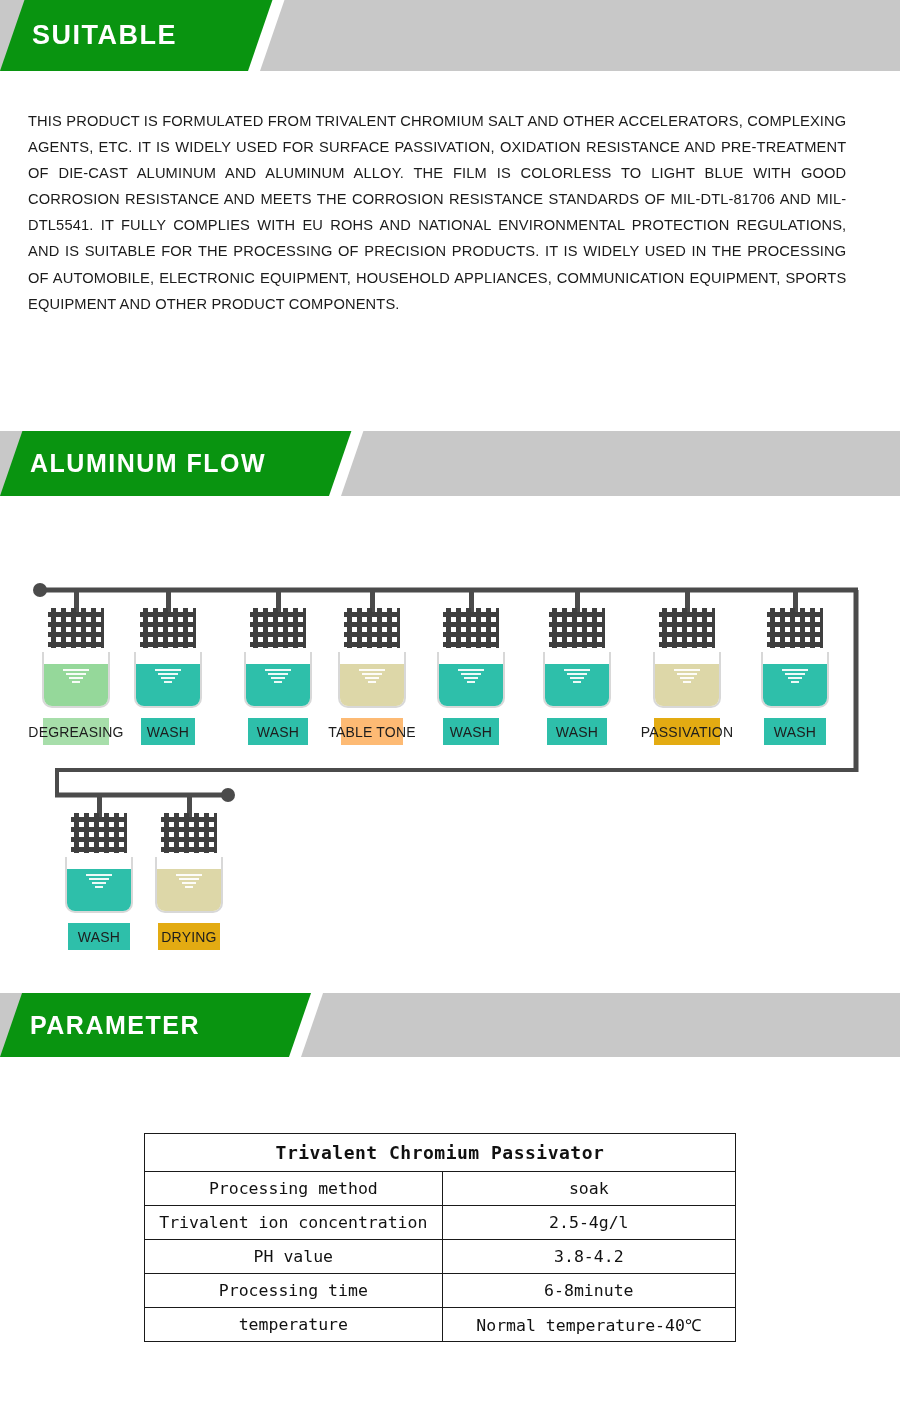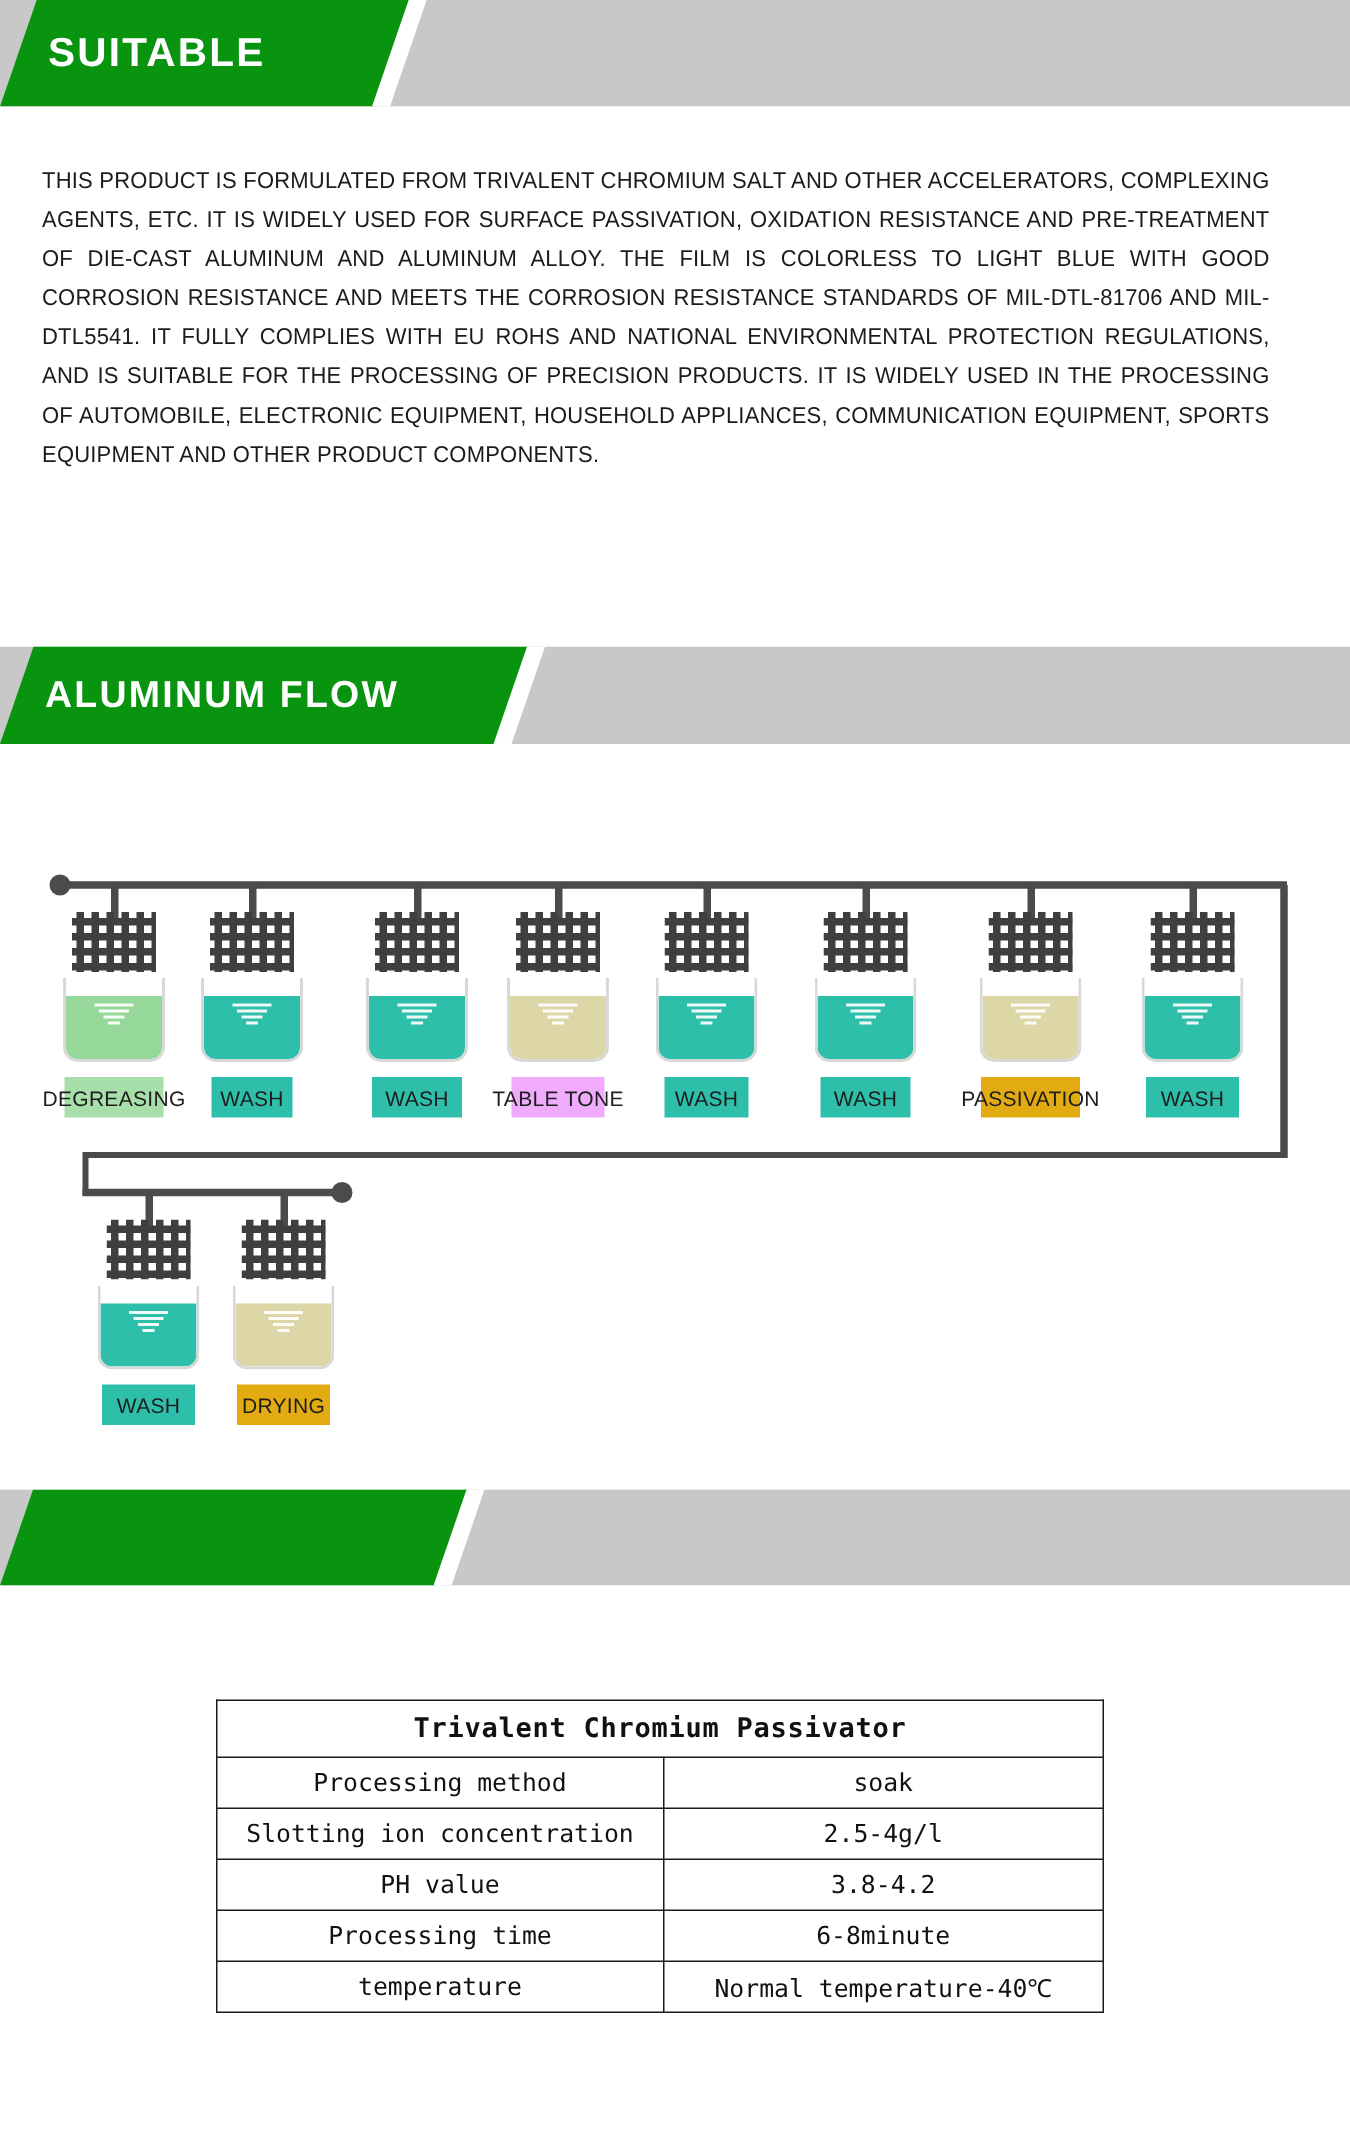--- a/index.html
+++ b/index.html
@@ -327,21 +327,21 @@
       </div>
       <div class="tank" style="top: 62px;">
         <div class="liquid" style="background: rgb(221, 215, 168);"></div>
         <div class="funnel">
           <i style="width: 26px;"></i>
           <i style="width: 20px;"></i>
           <i style="width: 14px;"></i>
           <i style="width: 8px;"></i>
         </div>
       </div>
-      <div class="tag" style="top: 128px; width: 62px; height: 27px; background: #f0abfc;">TABLE TONE</div>
+      <div class="tag" style="top: 128px; width: 62px; height: 27px; background: #fdba74;">TABLE TONE</div>
     </div>
     <div class="station" style="left: 421px; top: 94px; width: 100px; height: 170px;">
       <div class="stem" style="top: 0px; height: 24px;"></div>
       <div class="basket" style="top: 18px;">
         <svg width="56" height="40">
           <rect x="3" y="0" width="5" height="40" fill="#3f3f3f"></rect>
           <rect x="13" y="0" width="5" height="40" fill="#3f3f3f"></rect>
           <rect x="23" y="0" width="5" height="40" fill="#3f3f3f"></rect>
           <rect x="33" y="0" width="5" height="40" fill="#3f3f3f"></rect>
           <rect x="43" y="0" width="5" height="40" fill="#3f3f3f"></rect>
@@ -497,33 +497,34 @@
         </div>
       </div>
       <div class="tag" style="top: 128px; width: 62px; height: 27px; background: rgb(227, 171, 18);">DRYING</div>
     </div>
   </div>
 
 <div class="banner" id="banner-parameter">
   <div class="gray"></div>
   <div class="green"></div>
   <div class="slash"></div>
+  <div class="btitle">PARAMETER</div>
 </div>
 
 <table id="param-table">
   <tbody>
     <tr>
       <td class="head" colspan="2">Trivalent Chromium Passivator</td>
     </tr>
   <tr>
         <td class="keycol">Processing method</td>
         <td class="valcol">soak</td>
       </tr>
       <tr>
-        <td class="keycol">Slotting ion concentration</td>
+        <td class="keycol">Trivalent ion concentration</td>
         <td class="valcol">2.5-4g/l</td>
       </tr>
       <tr>
         <td class="keycol">PH value</td>
         <td class="valcol">3.8-4.2</td>
       </tr>
       <tr>
         <td class="keycol">Processing time</td>
         <td class="valcol">6-8minute</td>
       </tr>

